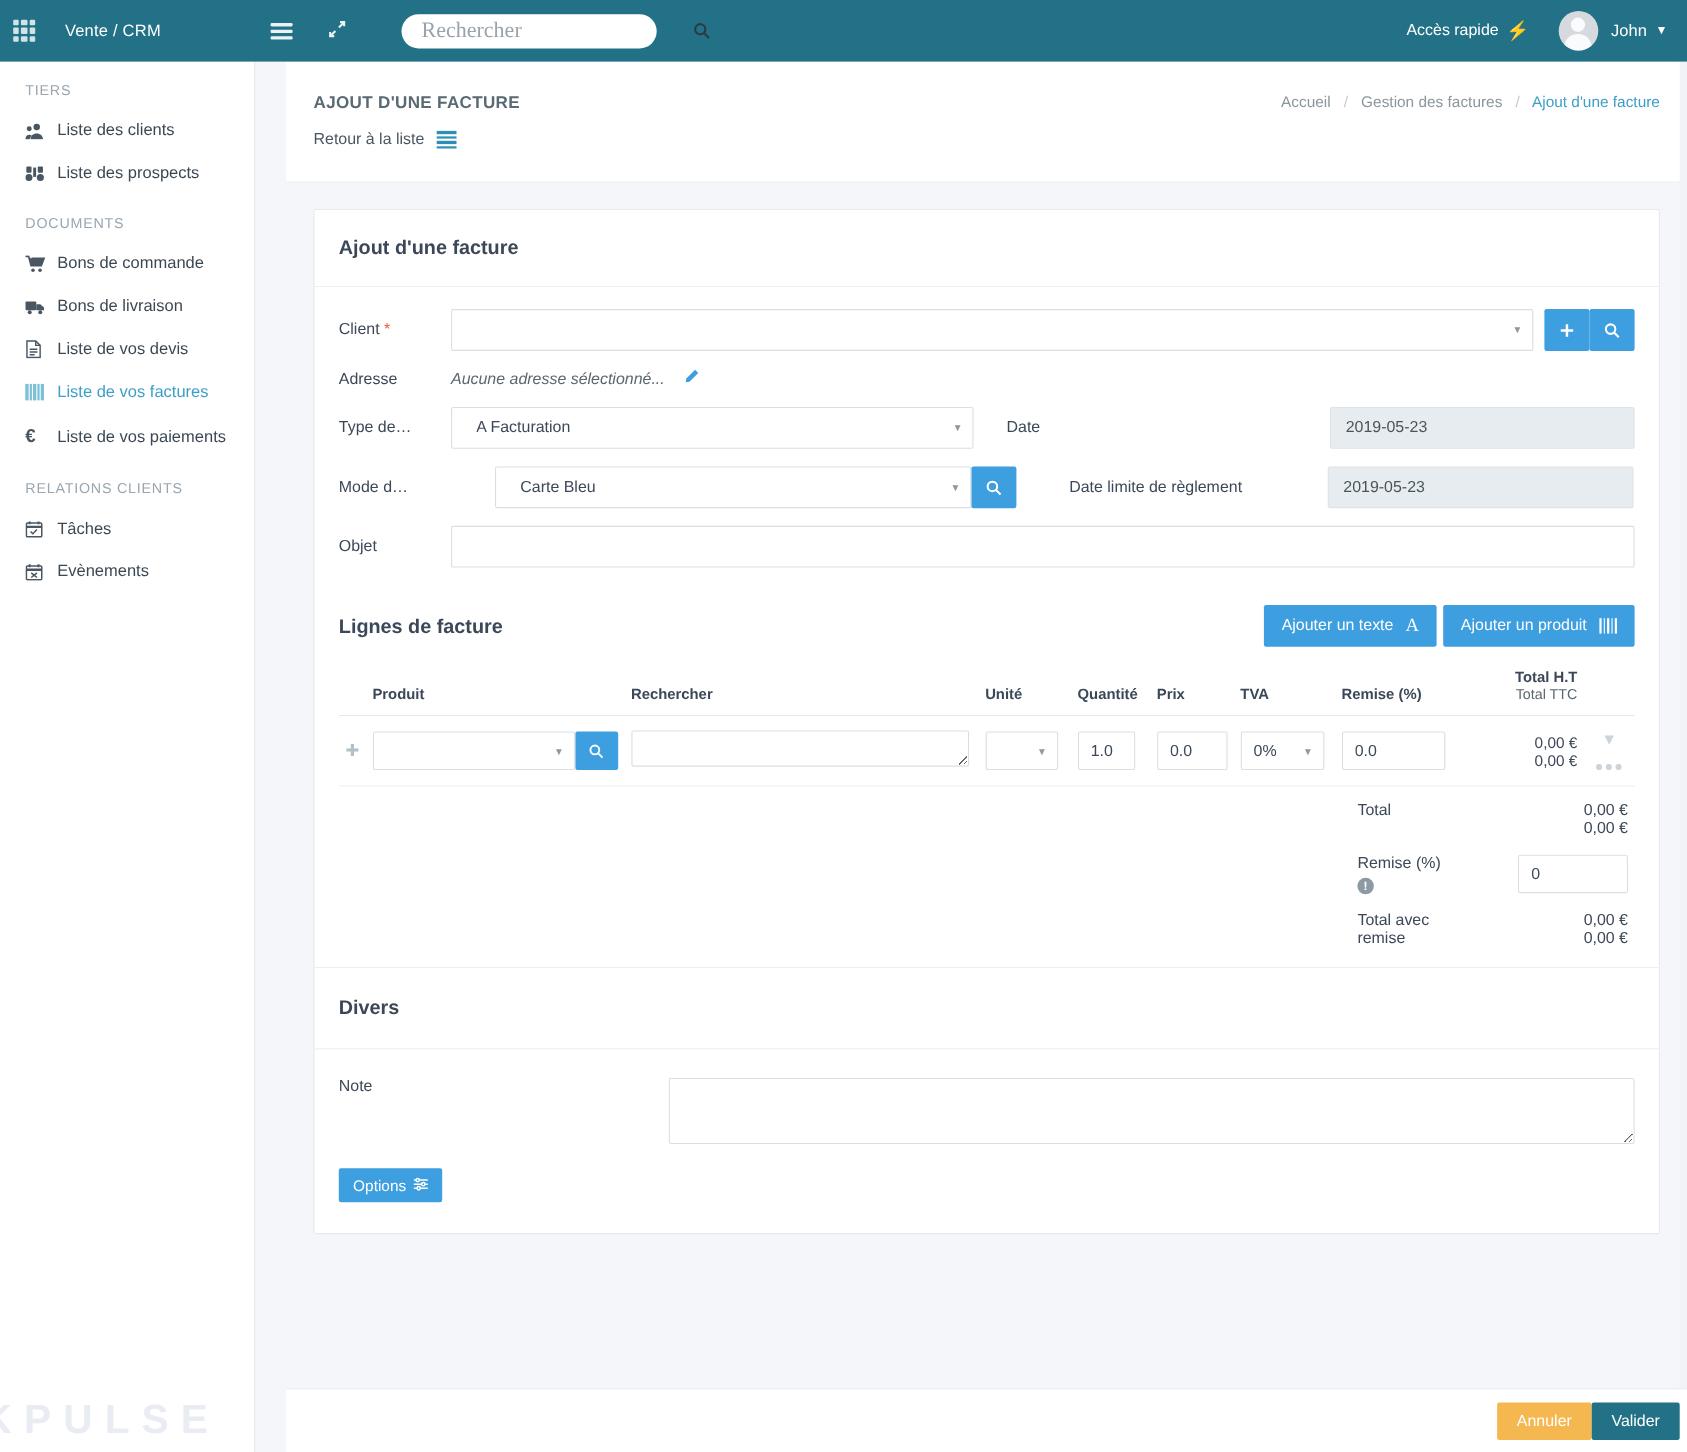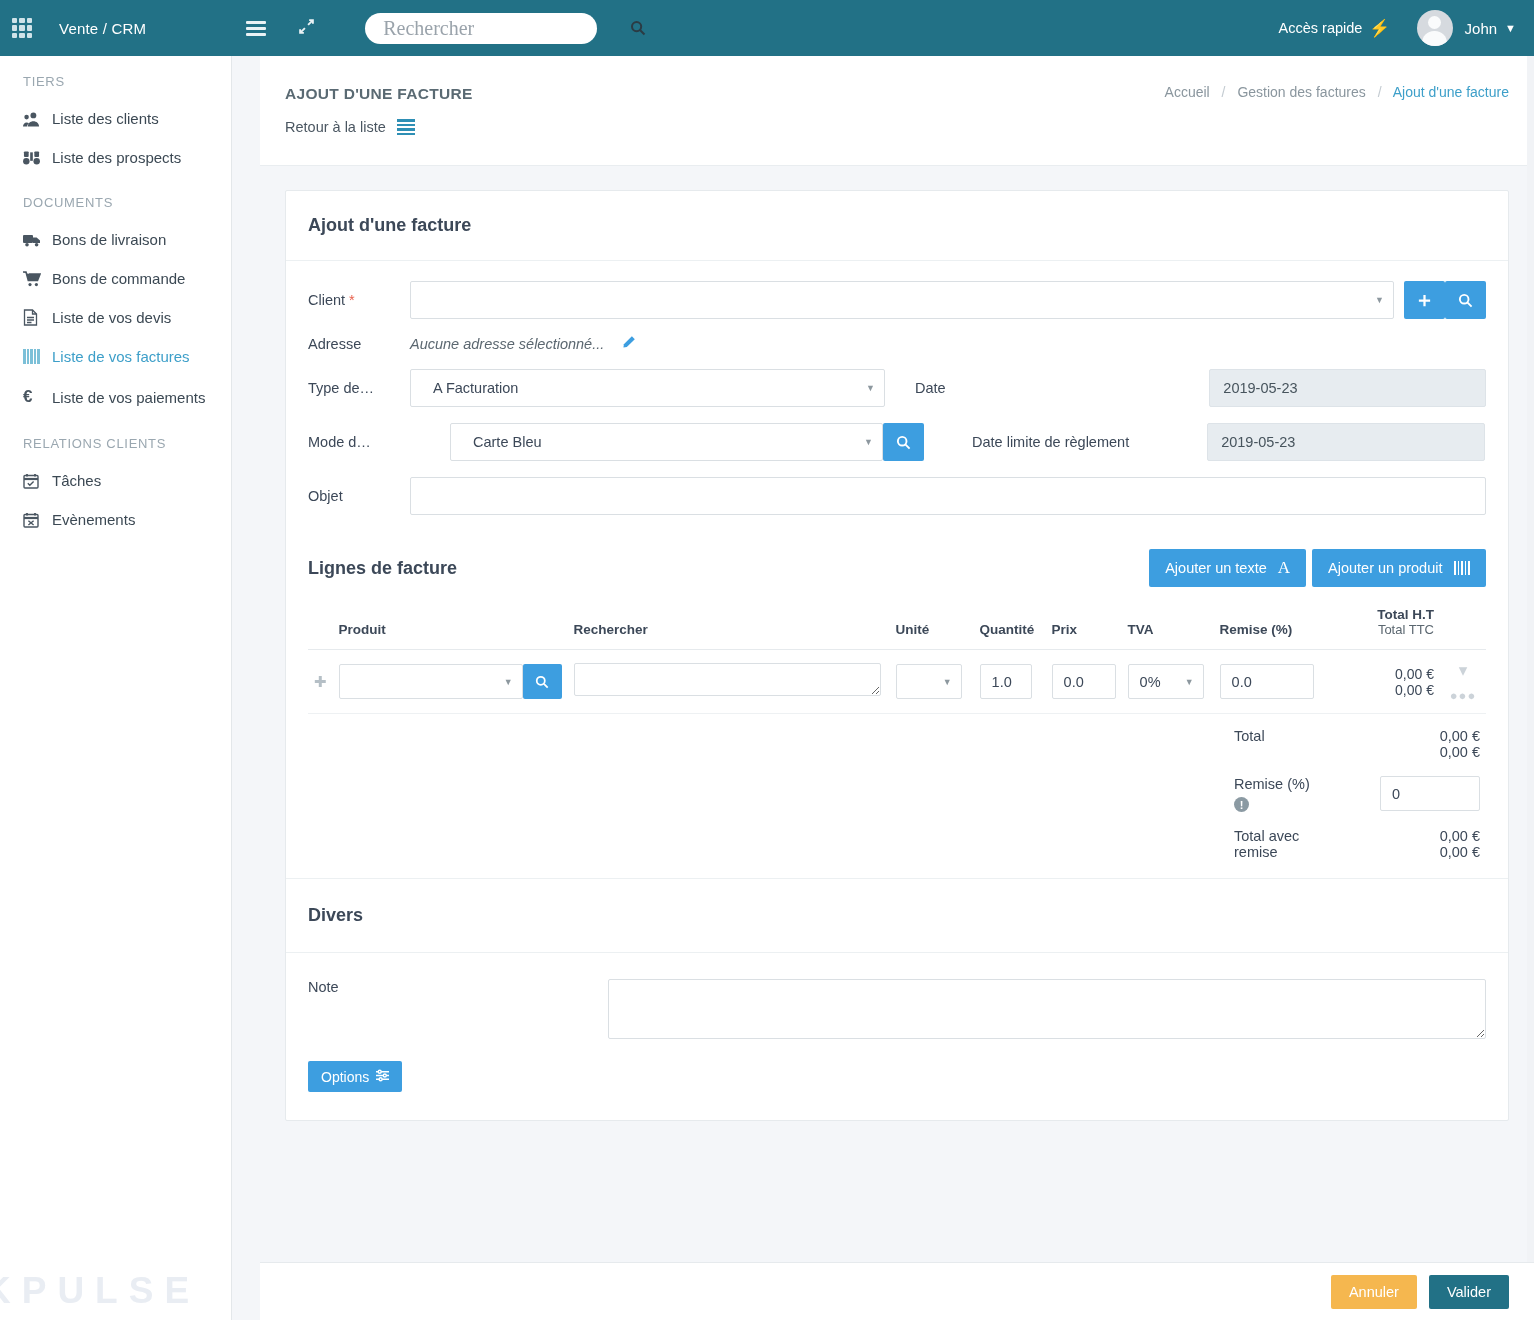--- a/index.html
+++ b/index.html
@@ -165,21 +165,21 @@
     font-family:"Liberation Sans",sans-serif;font-size:14px;padding:6px 8px;}
   .opt-btn{
     background:#3d9ee0;color:#fff;border:0;height:31px;padding:0 13px;font-size:14px;cursor:pointer;
     margin:22px 0 28px 22px;display:inline-flex;align-items:center;gap:7px;border-radius:2px;
     font-family:"Liberation Sans",sans-serif;
   }
 
   
   .footer{
     position:absolute;left:260px;right:0;bottom:0;height:58px;background:#fff;border-top:1px solid #e6eaed;
-    display:flex;align-items:center;justify-content:flex-end;padding-right:25px;gap:12px;z-index:25;
+    display:flex;align-items:center;justify-content:flex-end;padding-right:7px;gap:0;z-index:25;
   }
   .btn-cancel{background:#f5b74f;color:#fff;border:0;height:34px;padding:0 18px;font-size:14.5px;cursor:pointer;border-radius:2px;font-family:"Liberation Sans",sans-serif;}
   .btn-ok{background:#227186;color:#fff;border:0;height:34px;padding:0 18px;font-size:14.5px;cursor:pointer;border-radius:2px;font-family:"Liberation Sans",sans-serif;}
   .scroll-strip{position:absolute;right:0;top:56px;bottom:0;width:7px;background:#f1f3f6;}
 </style>
 </head>
 <body>
 
 <div class="topbar">
   <div class="grid-icon">
@@ -249,38 +249,38 @@
           <rect x="7.6" y="2" width="2.8" height="9"></rect>
         </svg>
     </span>
     <span>Liste des prospects</span>
   </div>
 
   <div class="sb-section">DOCUMENTS</div>
   <div class="sb-item">
     <span class="ic">
       <svg width="18" height="16" viewBox="0 0 18 16" fill="#4a5661">
+          <path d="M0 1h3l2.3 8.4h9.2L17 3H5.6"></path>
+          <path d="M0 1h3l2.3 8.4h9.2L17 3H5.6" fill="none" stroke="#4a5661" stroke-width="1.6"></path>
+          <circle cx="7" cy="13.6" r="1.6"></circle>
+          <circle cx="13.4" cy="13.6" r="1.6"></circle>
+        </svg>
+    </span>
+    <span>Bons de commande</span>
+  </div>
+  <div class="sb-item">
+    <span class="ic">
+      <svg width="18" height="16" viewBox="0 0 18 16" fill="#4a5661">
           <rect x="0" y="3" width="10" height="8" rx="1"></rect>
           <path d="M10 5.5h3.6L17 8.6V11h-7z"></path>
           <circle cx="4" cy="12.8" r="1.8"></circle>
           <circle cx="13.6" cy="12.8" r="1.8"></circle>
         </svg>
     </span>
     <span>Bons de livraison</span>
-  </div>
-  <div class="sb-item">
-    <span class="ic">
-      <svg width="18" height="16" viewBox="0 0 18 16" fill="#4a5661">
-          <path d="M0 1h3l2.3 8.4h9.2L17 3H5.6"></path>
-          <path d="M0 1h3l2.3 8.4h9.2L17 3H5.6" fill="none" stroke="#4a5661" stroke-width="1.6"></path>
-          <circle cx="7" cy="13.6" r="1.6"></circle>
-          <circle cx="13.4" cy="13.6" r="1.6"></circle>
-        </svg>
-    </span>
-    <span>Bons de commande</span>
   </div>
   <div class="sb-item">
     <span class="ic">
       <svg width="15" height="17" viewBox="0 0 14 17" fill="none" stroke="#4a5661" stroke-width="1.3">
           <path d="M1 1h8l4 4v11H1z"></path>
           <path d="M9 1v4h4"></path>
           <path d="M3.5 8.5h7M3.5 11h7M3.5 13.5h4.5"></path>
         </svg>
     </span>
     <span>Liste de vos devis</span>

